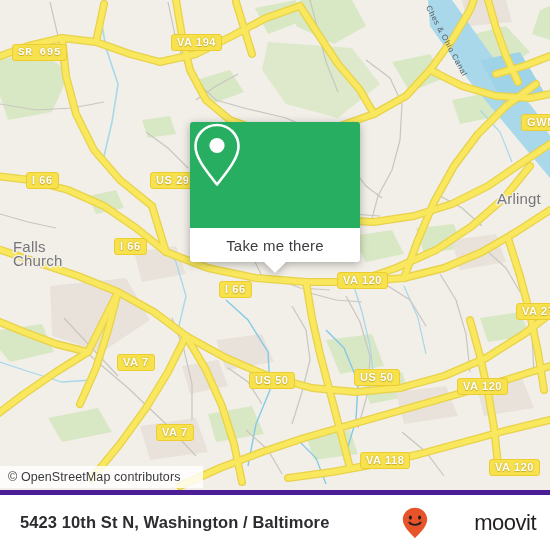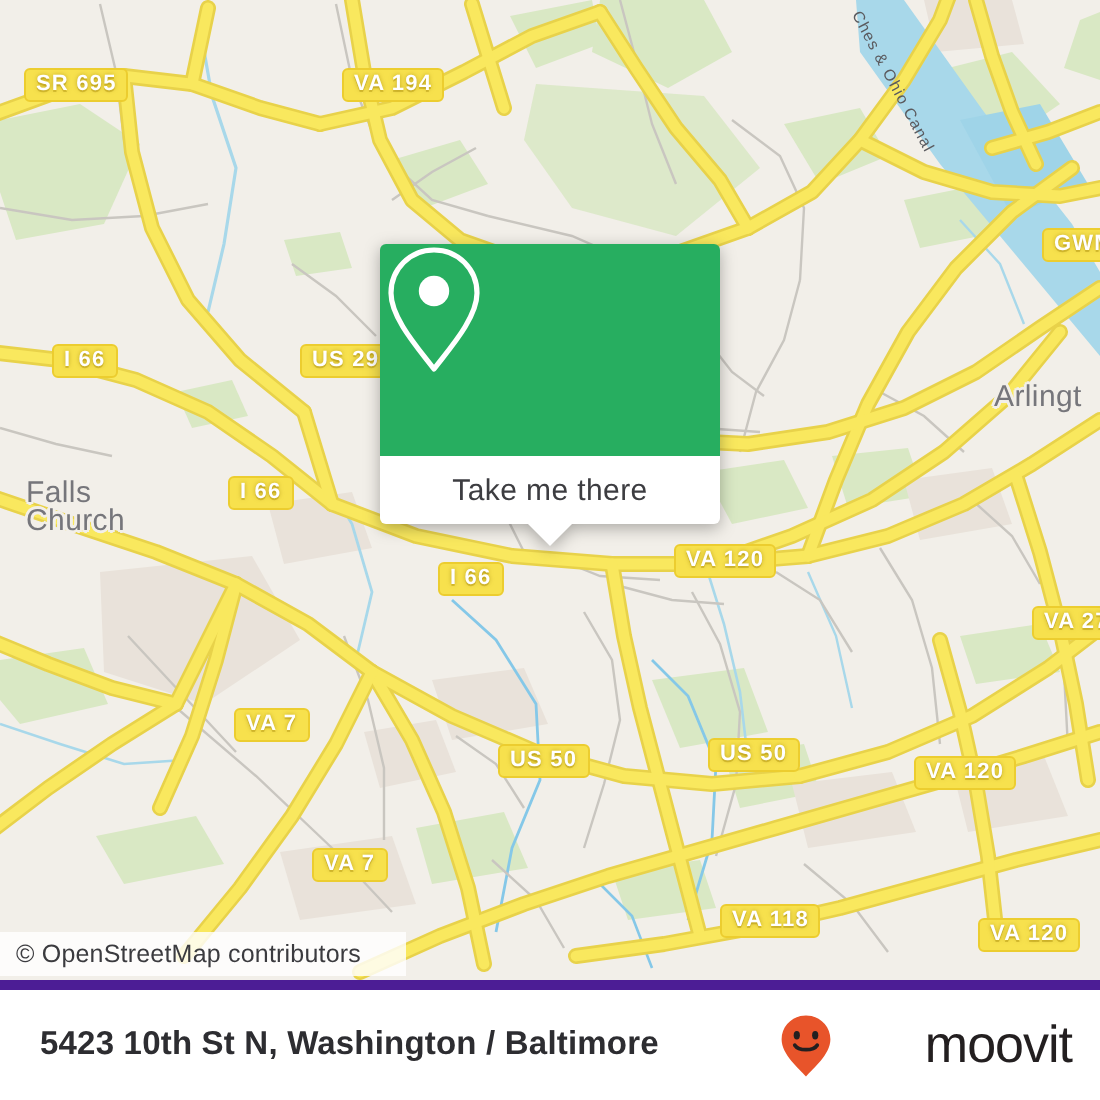--- a/index.html
+++ b/index.html
@@ -107,21 +107,21 @@
     border-top:5px solid #4c1d95;
     display:flex; align-items:center;
     justify-content:space-between;
     padding:0 14px 0 20px;
   }
   #footer-address {
     font-size:16.5px; color:#2d2d31; font-weight:bold; letter-spacing:.1px;
   }
   #brand { display:flex; align-items:center; gap:2px; }
   #brand-word {
-    font-size:26px; color:#231f20; letter-spacing:-.5px;
+    font-size:22px; color:#231f20; letter-spacing:-.5px;
     line-height:31px; font-weight:400;margin-left:44px;
   }
 </style>
 </head>
 <body>
 
 <div id="app">
 
   <div id="map">
 
@@ -283,21 +283,21 @@
         <path d="M488 0 L496 28 L506 56 L518 82"></path>
         <path d="M550 56 L524 66 L496 74"></path>
       </g>
     </svg>
 
     <div class="canal-label" style="left:432px; top:4px; transform:rotate(62deg);">Ches &amp; Ohio Canal</div>
 
     <div class="place-label" style="left:13px; top:240px;">Falls<br>Church</div>
     <div class="place-label" style="left:497px; top:192px;text-align:center;">Arlingt</div>
 
-    <div class="shield" style="left:12px; top:34px;">SR 695</div>
+    <div class="shield" style="left:12px; top:44px;font-family:Liberation Mono, monospace;">SR 695</div>
     <div class="shield" style="left:171px; top:34px;">VA 194</div>
     <div class="shield" style="left:26px; top:172px;">I 66</div>
     <div class="shield" style="left:150px; top:172px;">US 29</div>
     <div class="shield" style="left:521px; top:114px;">GWM</div>
     <div class="shield" style="left:114px; top:238px;">I 66</div>
     <div class="shield" style="left:219px; top:281px;">I 66</div>
     <div class="shield" style="left:337px; top:272px;">VA 120</div>
     <div class="shield" style="left:516px; top:303px;">VA 27</div>
     <div class="shield" style="left:117px; top:354px;">VA 7</div>
     <div class="shield" style="left:249px; top:372px;">US 50</div>

